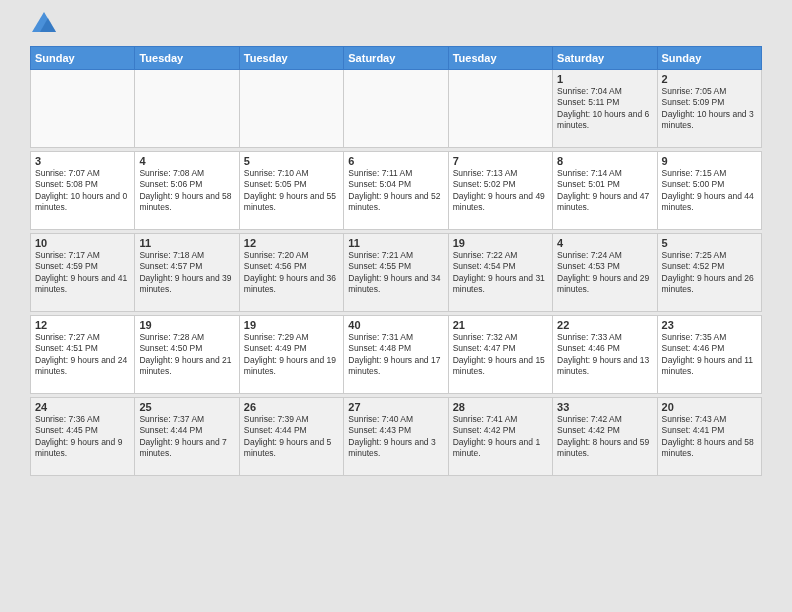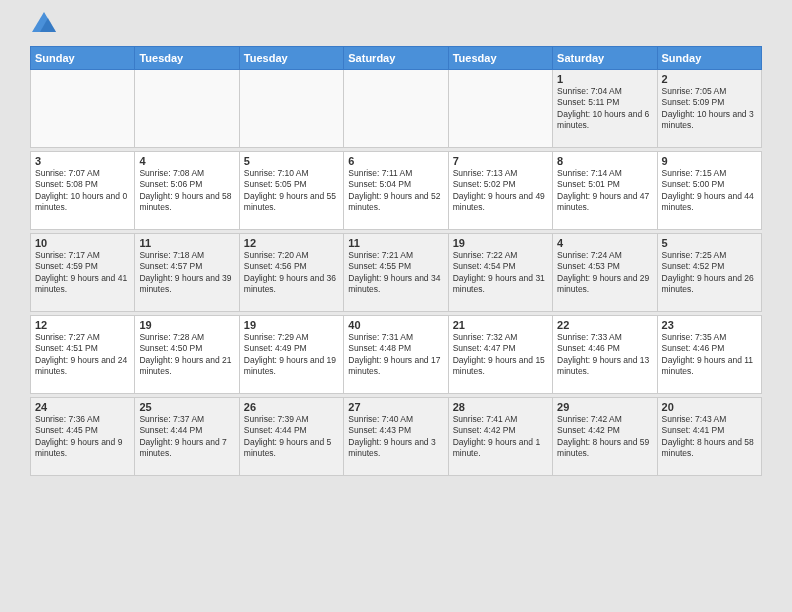--- a/index.html
+++ b/index.html
@@ -240,21 +240,21 @@
           </td>
           <td class="shaded">
             <span class="day-num">27</span>
             <div class="day-info">Sunrise: 7:40 AM<br>Sunset: 4:43 PM<br>Daylight: 9 hours and 3 minutes.</div>
           </td>
           <td class="shaded">
             <span class="day-num">28</span>
             <div class="day-info">Sunrise: 7:41 AM<br>Sunset: 4:42 PM<br>Daylight: 9 hours and 1 minute.</div>
           </td>
           <td class="shaded">
-            <span class="day-num">29</span>
+            <span class="day-num">33</span>
             <div class="day-info">Sunrise: 7:42 AM<br>Sunset: 4:42 PM<br>Daylight: 8 hours and 59 minutes.</div>
           </td>
           <td class="shaded">
             <span class="day-num">20</span>
             <div class="day-info">Sunrise: 7:43 AM<br>Sunset: 4:41 PM<br>Daylight: 8 hours and 58 minutes.</div>
           </td>
         </tr>
       </tbody>
   </table>
 </div>

